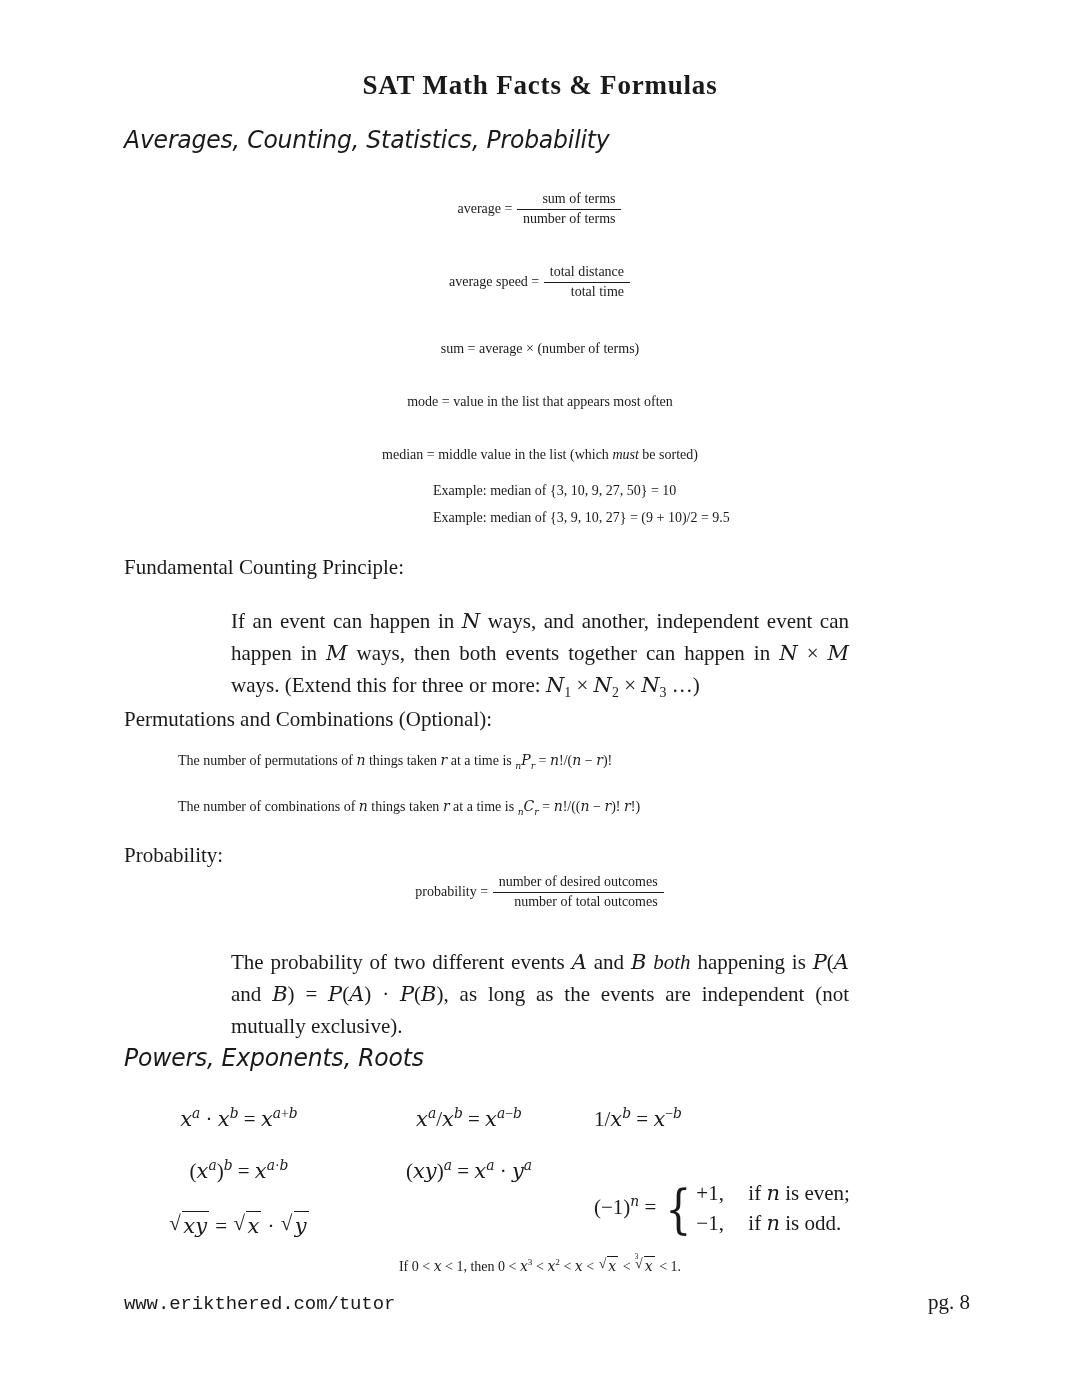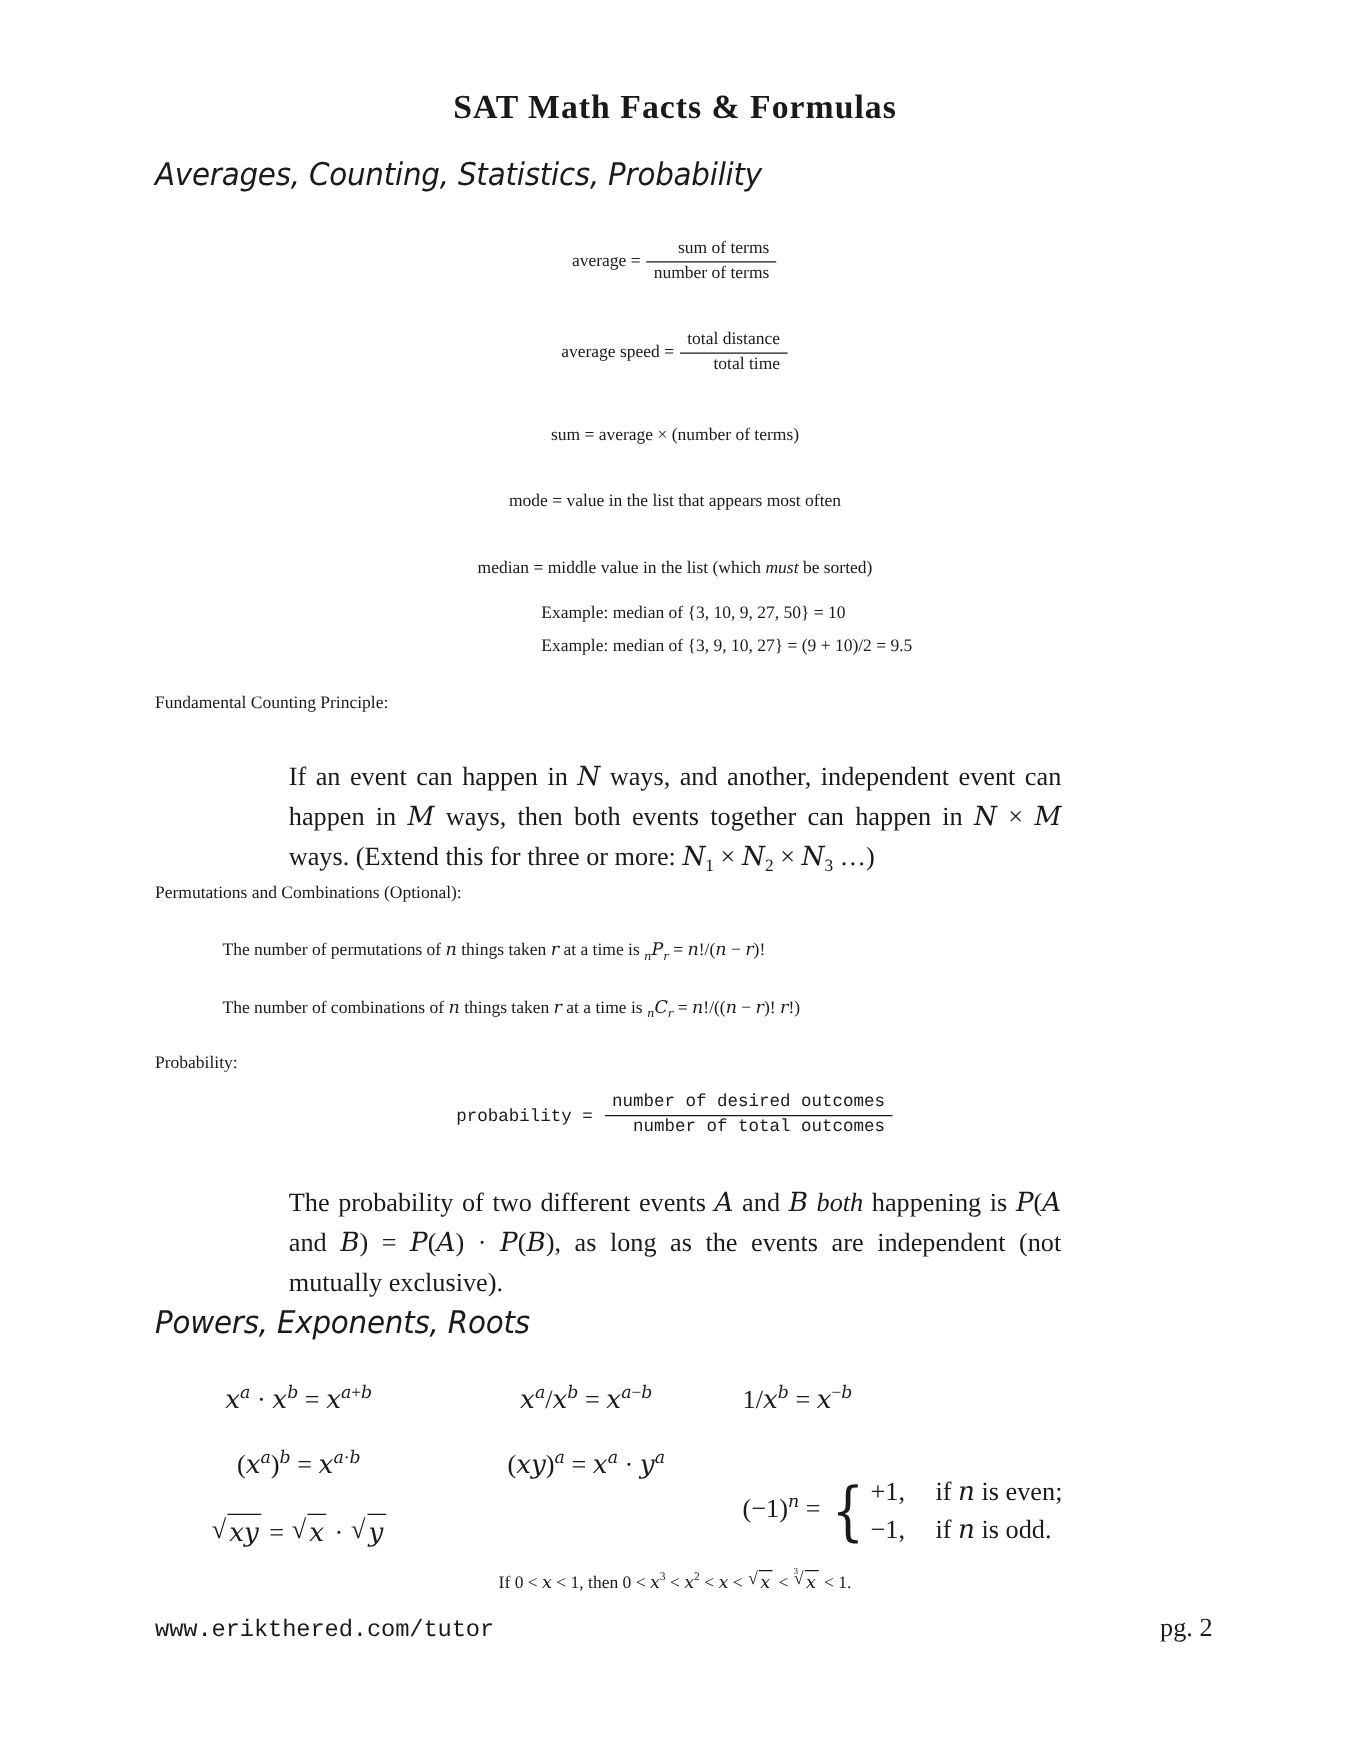--- a/index.html
+++ b/index.html
@@ -59,21 +59,21 @@
     white-space: nowrap;
   }
   .row.ctr {
     left: 0; right: 0;
     text-align: center;
     white-space: normal;
   }
   .lbl {
     position: absolute;
     left: 124px;
-    font-size: 14px;
+    font-size: 21px;
     white-space: nowrap;
   }
 
   
   .para {
     position: absolute;
     left: 231px;
     width: 618px;
     font-size: 21px;
     line-height: 1.52;
@@ -257,21 +257,21 @@
   <div class="row" style="top:752px; left:178px;">
     <span>The number of permutations of </span><span class="math">n</span><span> things taken </span><span class="math">r</span><span> at a time is </span><span class="math presub">n</span><span class="math">P</span><sub class="sb math">r</sub><span> = </span><span class="math">n</span><span>!/(</span><span class="math">n</span><span> − </span><span class="math">r</span><span>)!</span>
   </div>
 
   <div class="row" style="top:798px; left:178px;">
     <span>The number of combinations of </span><span class="math">n</span><span> things taken </span><span class="math">r</span><span> at a time is </span><span class="math presub">n</span><span class="math">C</span><sub class="sb math">r</sub><span> = </span><span class="math">n</span><span>!/((</span><span class="math">n</span><span> − </span><span class="math">r</span><span>)! </span><span class="math">r</span><span>!)</span>
   </div>
 
   <div class="lbl" style="top:843px;">Probability:</div>
 
-  <div class="row ctr" style="top:875px;font-family:Liberation Mono, monospace;">
+  <div class="row ctr" style="top:875px;">
     <span class="eqline">
       <span>probability</span>
       <span>=</span>
       <span class="frac">
         <span class="num">number of desired outcomes</span>
         <span class="den">number of total outcomes</span>
       </span>
     </span>
   </div>
 
@@ -319,15 +319,15 @@
     <div class="cell">
       <span class="rad"><span class="radsym">√</span><span class="radbody math">xy</span></span><span> = </span><span class="rad"><span class="radsym">√</span><span class="radbody math">x</span></span><span> · </span><span class="rad"><span class="radsym">√</span><span class="radbody math">y</span></span>
     </div>
   </div>
 
   <div class="row ctr" style="top:1232px;margin-top:24px;">
     <span>If 0 &lt; </span><span class="math">x</span><span> &lt; 1, then 0 &lt; </span><span class="math">x</span><sup class="sp">3</sup><span> &lt; </span><span class="math">x</span><sup class="sp">2</sup><span> &lt; </span><span class="math">x</span><span> &lt; </span><span class="rad"><span class="radsym">√</span><span class="radbody math">x</span></span><span> &lt; </span><span class="rad cbrt"><span class="idx">3</span><span class="radsym">√</span><span class="radbody math">x</span></span><span> &lt; 1.</span>
   </div>
 
   <div class="footer-url">www.erikthered.com/tutor</div>
-  <div class="footer-pg">pg. 2</div>
+  <div class="footer-pg">pg. 8</div>
 
 </div>
 
 </body></html>

